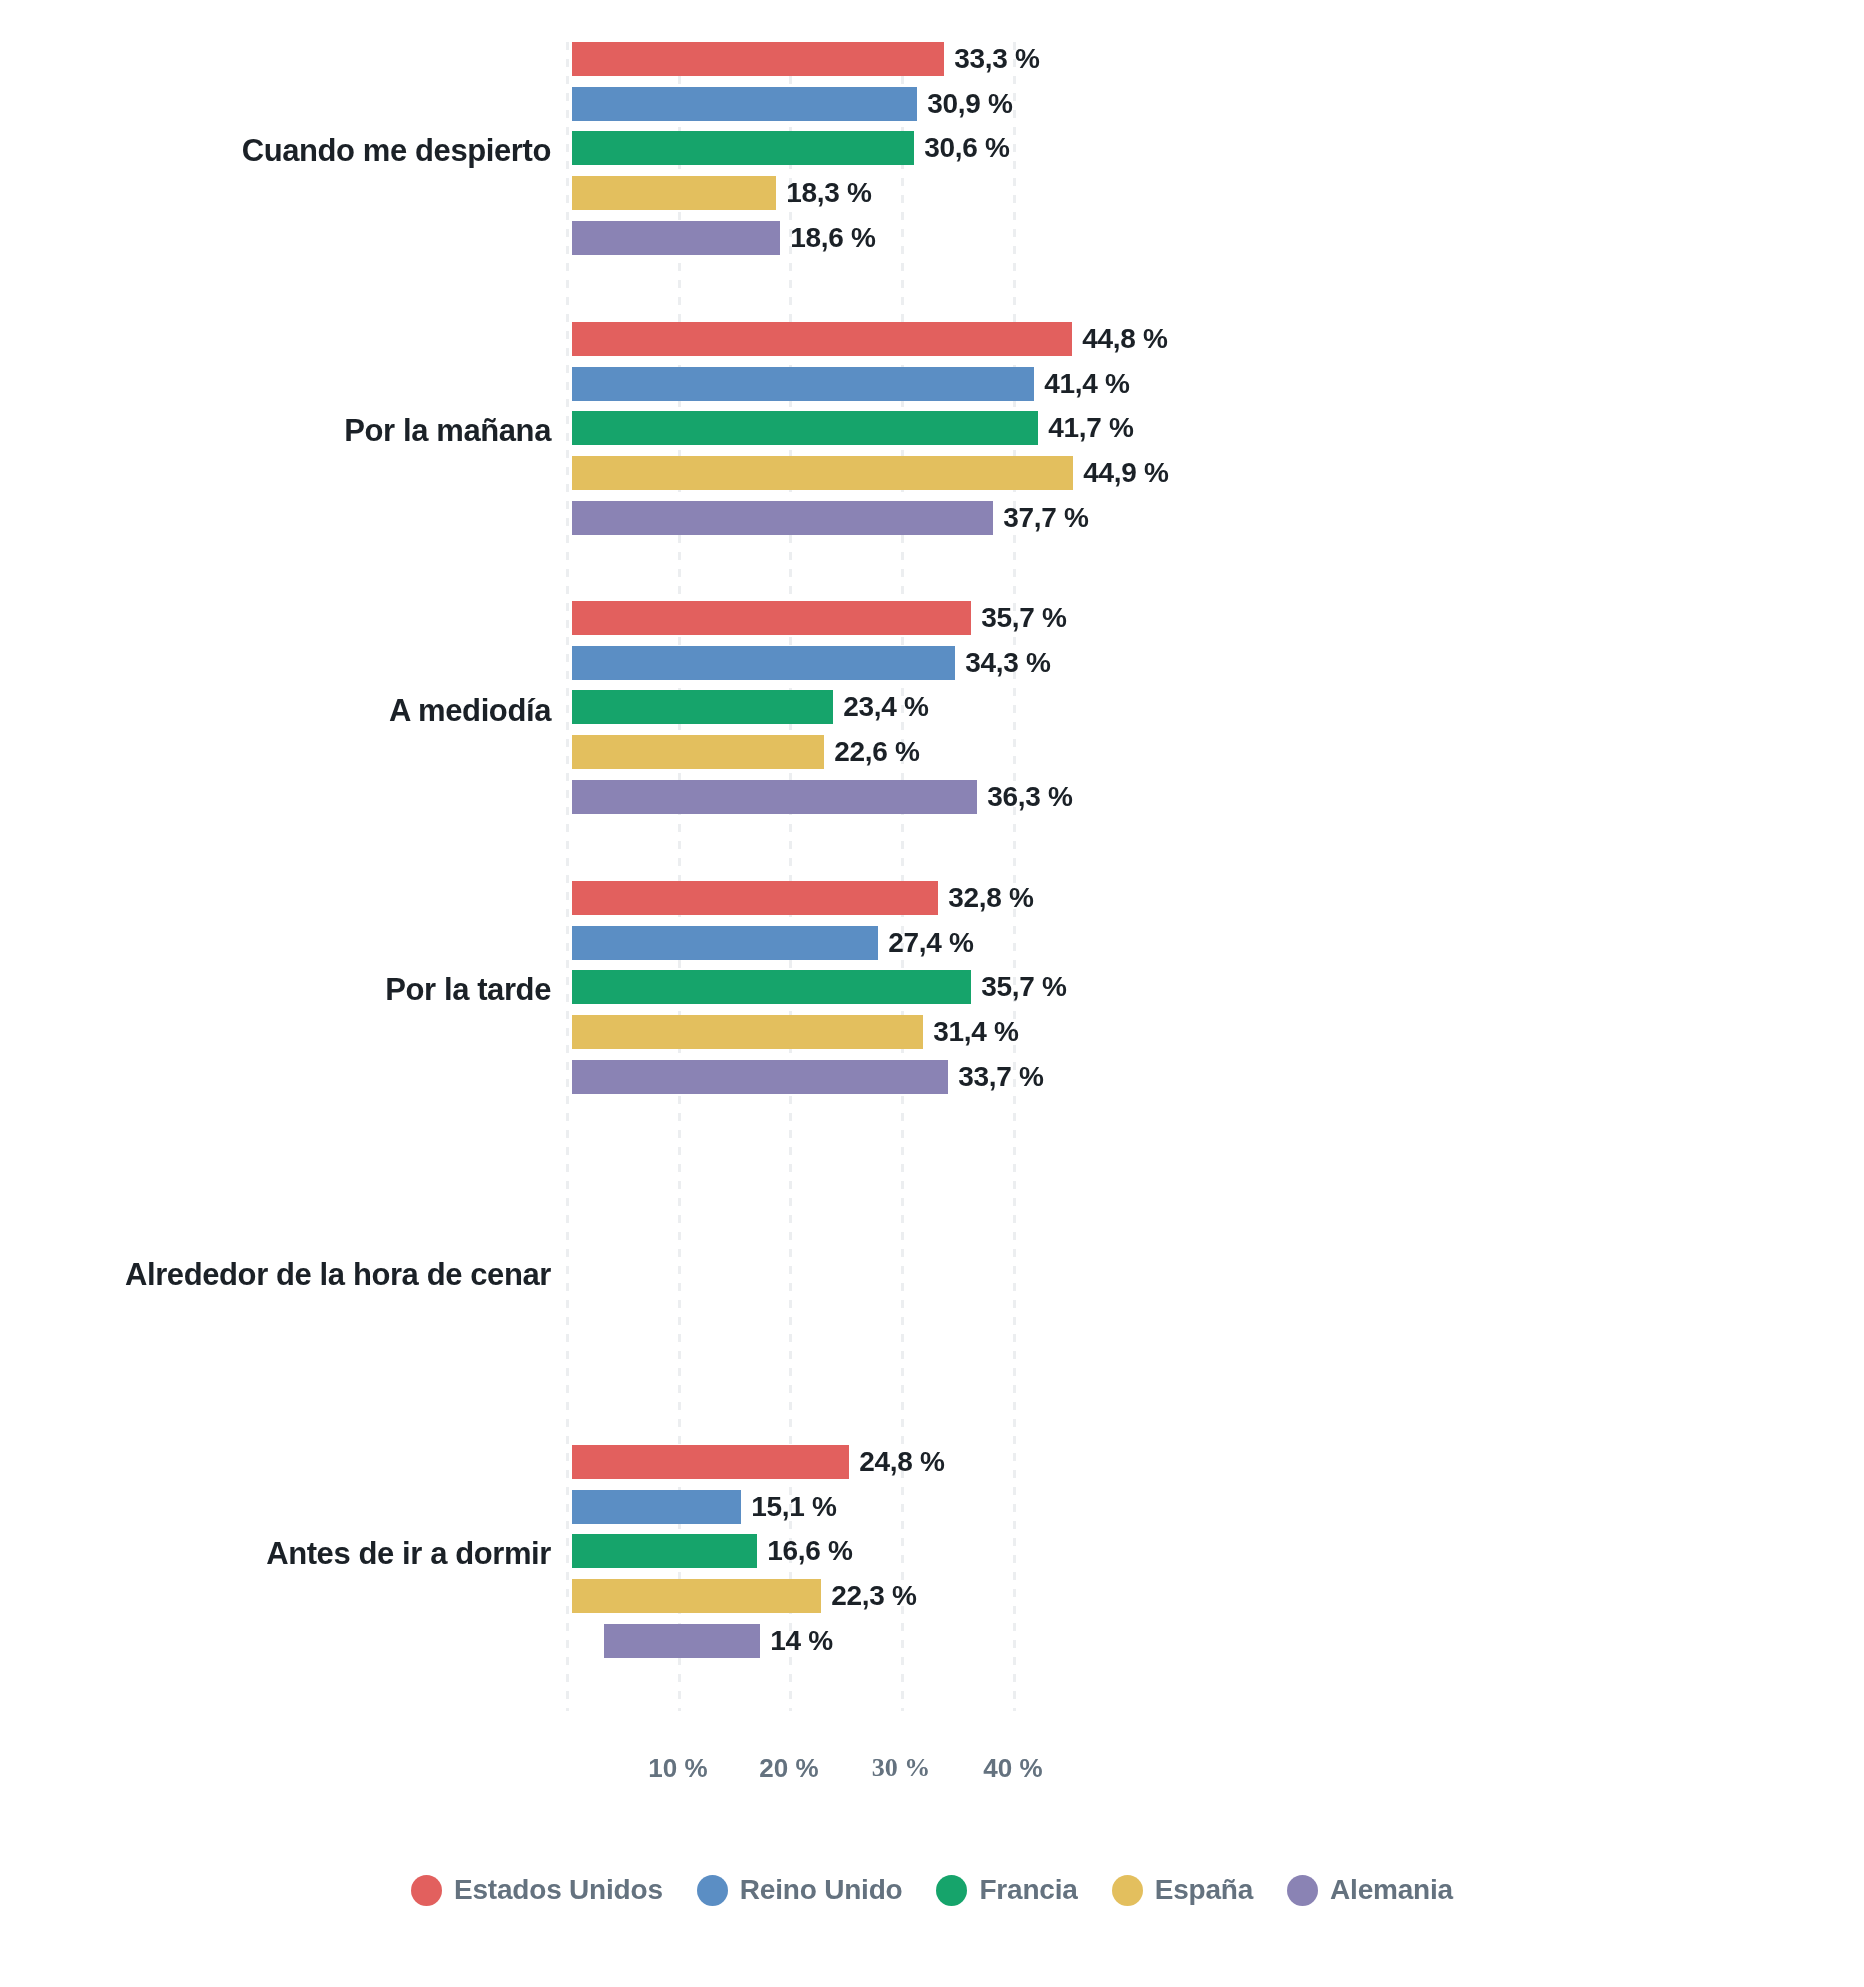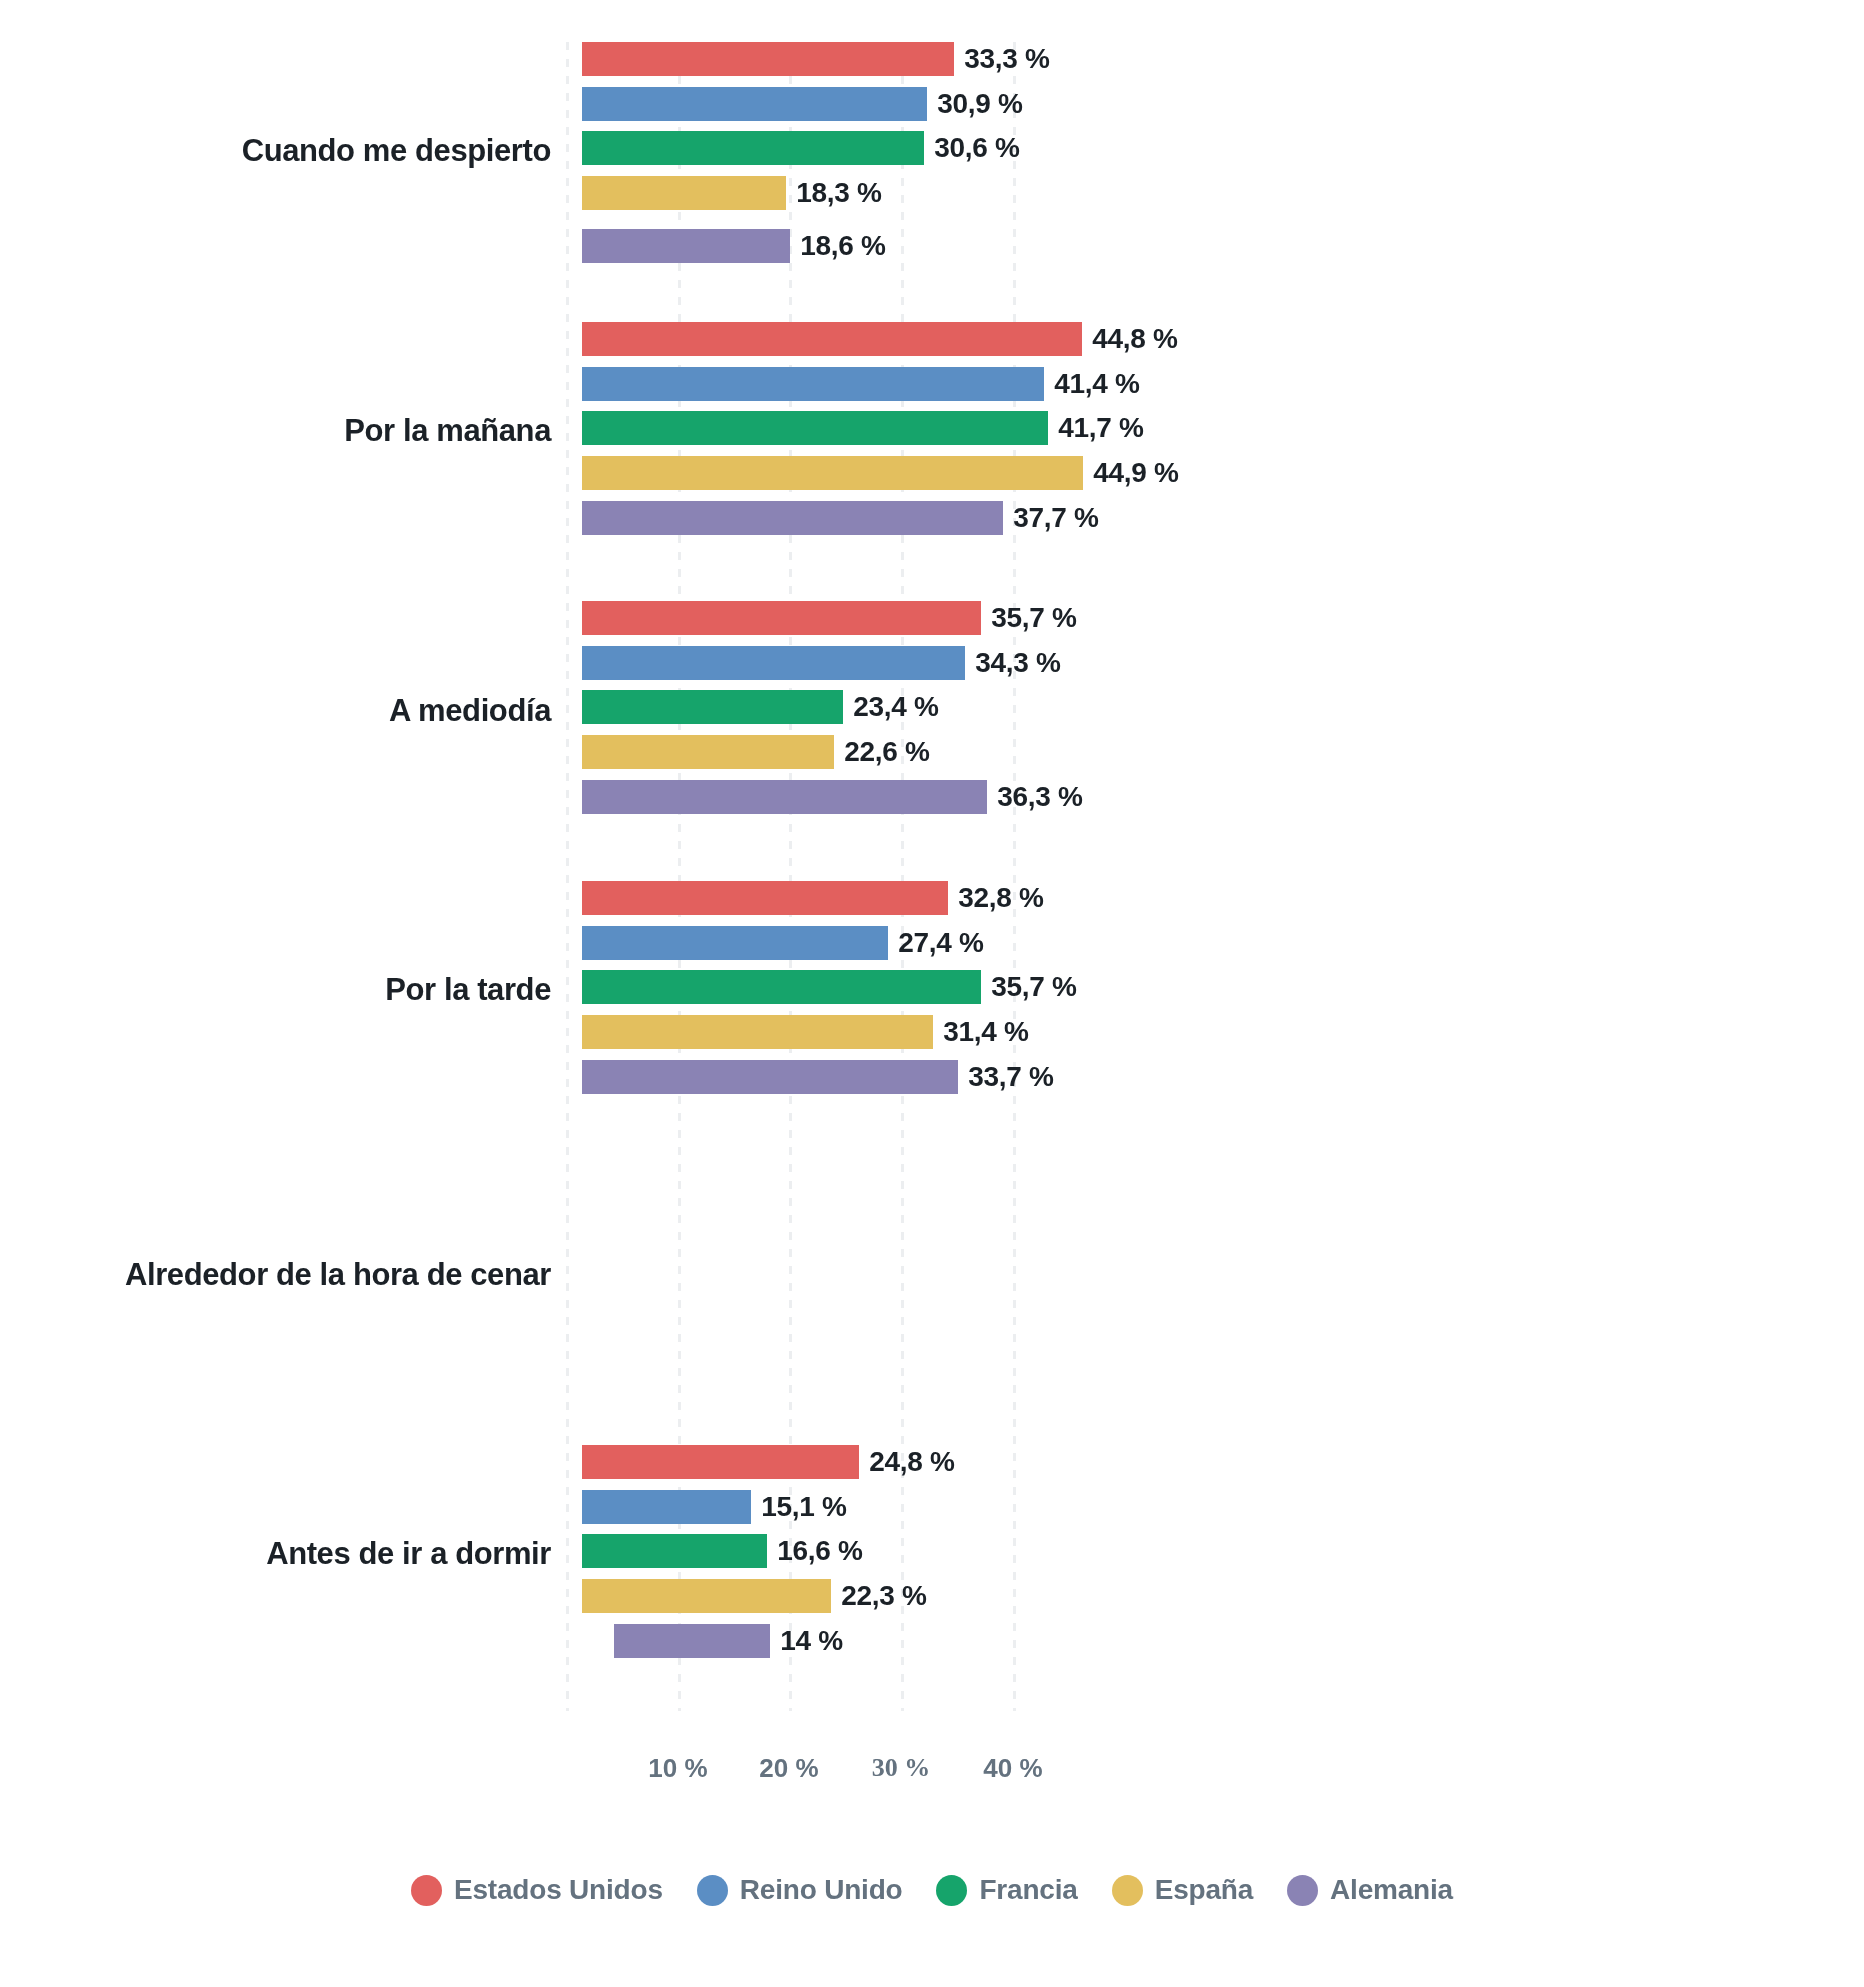--- a/index.html
+++ b/index.html
@@ -57,21 +57,21 @@
     right: 0;
     bottom: 0;
   }
   .group {
     position: absolute;
     left: 0;
     right: 0;
   }
   .bar-row {
     position: absolute;
-    left: 16px;
+    left: 6px;
     height: 34px;
     display: flex;
     align-items: center;
   }
   .bar {
     height: 34px;
     border-radius: 0;
     flex: 0 0 auto;
   }
   .bar-value {
@@ -187,21 +187,21 @@
             <span class="bar-value">30,9 %</span>
           </div>
           <div class="bar-row" style="top: 89px;">
             <div class="bar" title="Francia — 30,6 %" style="width: 342px; background: rgb(22, 164, 107);"></div>
             <span class="bar-value">30,6 %</span>
           </div>
           <div class="bar-row" style="top: 134px;">
             <div class="bar" title="España — 18,3 %" style="width: 204px; background: rgb(227, 191, 94);"></div>
             <span class="bar-value">18,3 %</span>
           </div>
-          <div class="bar-row" style="top: 179px; margin-top: 8px;">
+          <div class="bar-row" style="top: 179px;">
             <div class="bar" title="Alemania — 18,6 %" style="width: 208px; background: rgb(138, 131, 180);"></div>
             <span class="bar-value">18,6 %</span>
           </div>
         </div>
         <div class="group" style="top: 280px; height: 224px;">
           <div class="bar-row" style="top: 0px;">
             <div class="bar" title="Estados Unidos — 44,8 %" style="width: 500px; background: rgb(226, 96, 94);"></div>
             <span class="bar-value">44,8 %</span>
           </div>
           <div class="bar-row" style="top: 45px;">

